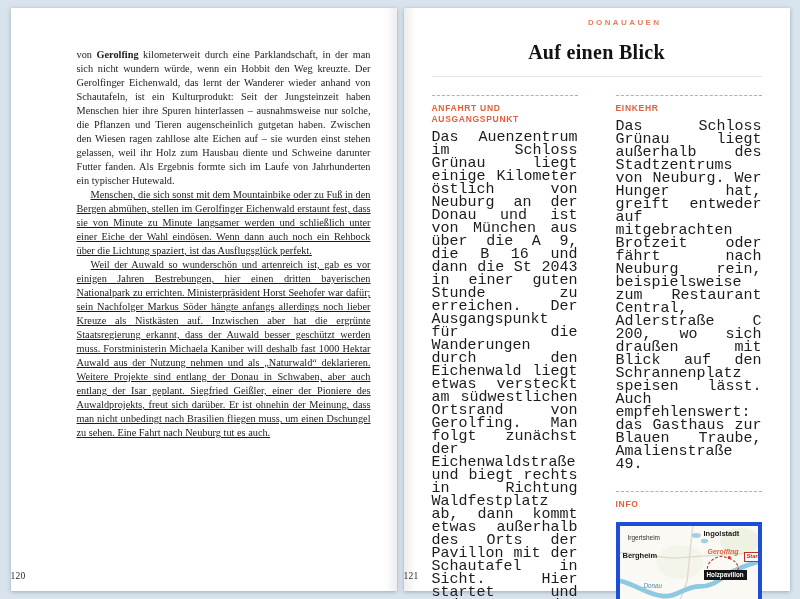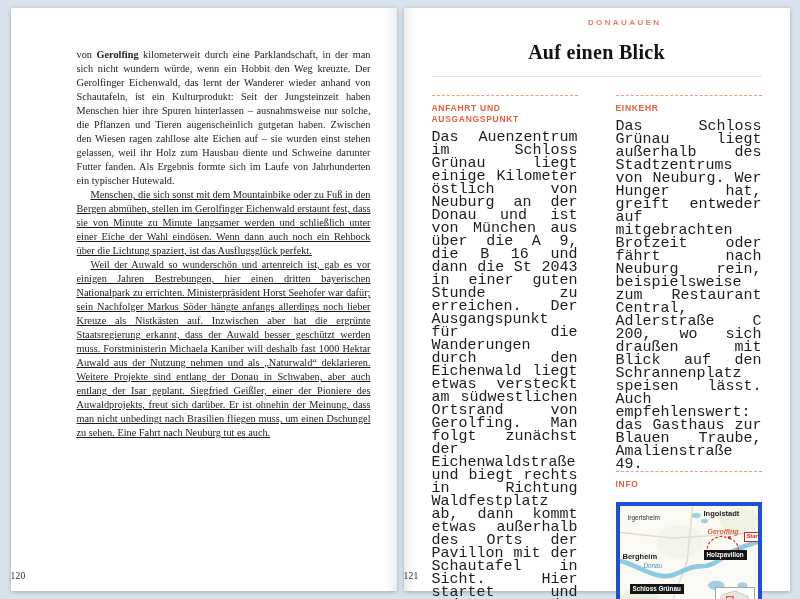--- a/index.html
+++ b/index.html
@@ -50,21 +50,21 @@
   }
   .rp-title{
     margin:0;padding-top:32px;text-align:center;
     font-family:"Liberation Serif", serif;
     font-size:20px;line-height:24px;font-weight:bold;color:#121212;
     letter-spacing:.3px;
   }
   .title-rule{border-top:1px solid #e3e3e3;margin:12px 28px 0;}
   .columns{display:flex;gap:38px;margin:18px 28px 0;}
   .col{flex:1;min-width:0;}
-  .section + .section{}
+  .section + .section{margin-top:20px;}
   .sec-rule{border-top:1px dashed #f19a7d;margin-bottom:7px;}
   .sec-head{
     margin:0 0 6px;font-family:"Liberation Sans", sans-serif;
     font-size:8.5px;line-height:11px;font-weight:bold;
     letter-spacing:.7px;color:#e55f3a;
   }
   .sec-body{
     margin:0;font-size:15px;line-height:13px;color:#1c1c1c;
     text-align:justify;hyphens:auto;font-family:Liberation Mono, monospace;-webkit-hyphens:auto;
   }
@@ -166,21 +166,21 @@
             <rect x="100" y="51" width="3" height="3" fill="#141414"></rect>
             <rect x="50" y="84" width="3" height="3" fill="#141414"></rect>
             <rect x="119" y="32" width="3" height="3" fill="#d0321f"></rect>
           </svg>
 
           <div class="lbl lbl-village" style="left:8px;top:8px">Irgertsheim</div>
           <div class="lbl lbl-town" style="left:84px;top:3px">Ingolstadt</div>
           <div class="lbl lbl-gerolfing" style="left:88px;top:22px">Gerolfing</div>
           <div class="lbl lbl-start" style="left:124px;top:26px">Start</div>
           <div class="lbl lbl-black" style="left:84px;top:44px">Holzpavillon</div>
-          <div class="lbl lbl-town" style="left:3px;top:46px">Bergheim</div>
+          <div class="lbl lbl-town" style="left:3px;top:25px">Bergheim</div>
           <div class="lbl lbl-water" style="left:24px;top:56px">Donau</div>
           <div class="lbl lbl-black" style="left:10px;top:78px">Schloss Grünau</div>
           <div class="lbl lbl-water" style="left:108px;top:96px">Schafirsee</div>
 
           <div class="scale">
             <span>500 m</span>
             <span class="bar"></span>
           </div>
           <div class="map-attr">© Karte/Illustration; Quelle: Auenzentrum</div>
 

